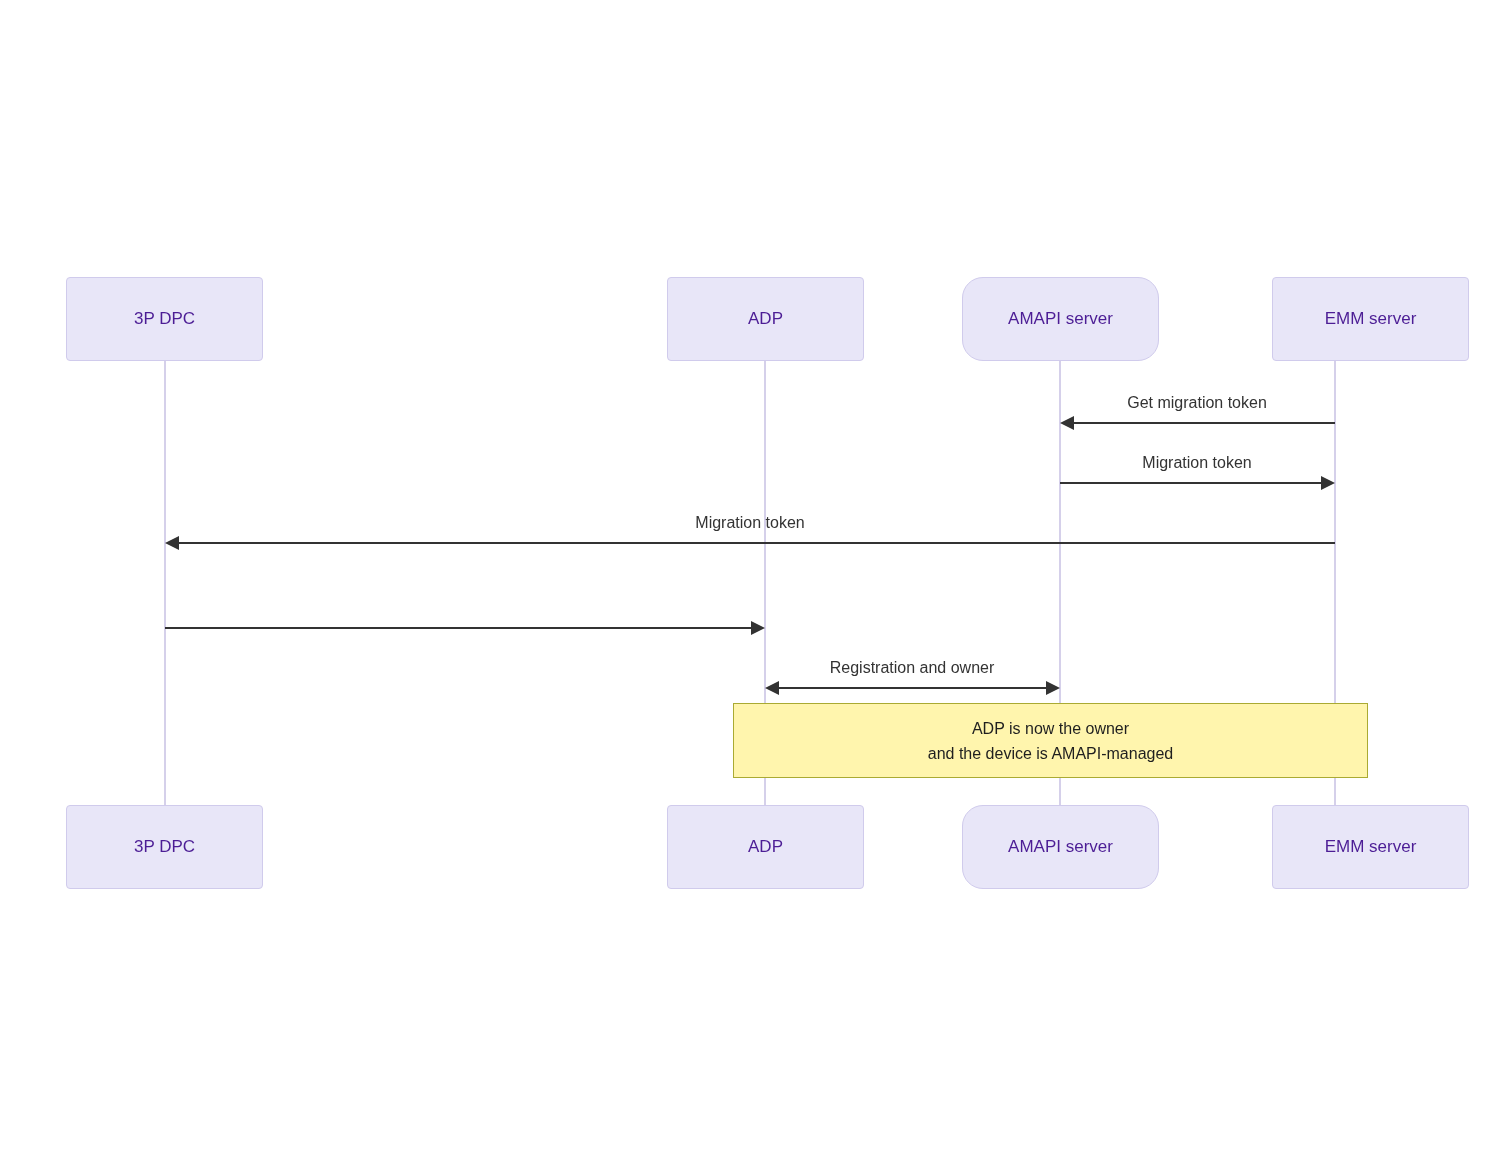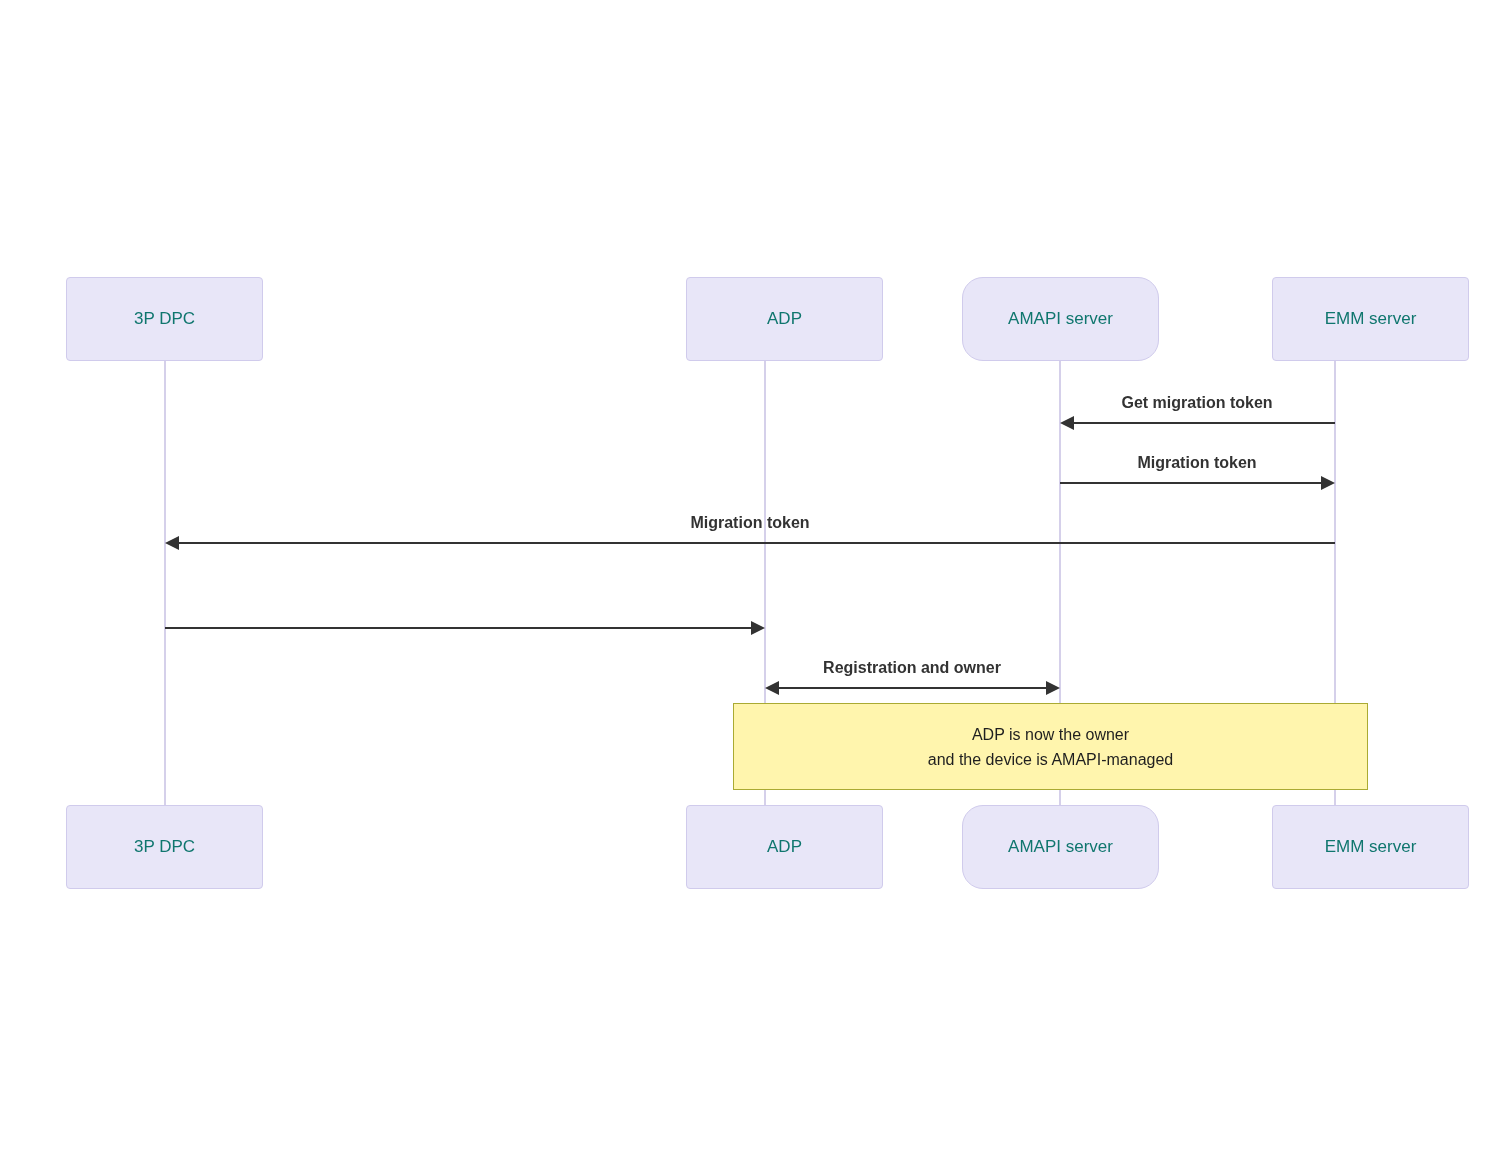--- a/index.html
+++ b/index.html
@@ -27,54 +27,53 @@
     width: 197px;
     height: 84px;
     background: #e8e6f8;
     border: 1px solid #d0cbec;
     border-radius: 4px;
     box-sizing: border-box;
     display: flex;
     align-items: center;
     justify-content: center;
     font-size: 17px;
-    color: #0f766e;
+    color: #4c1d95;
   }
   .actor.top { top: 277px; }
   .actor.bottom { top: 805px; }
   .actor-x1 { left: 66px; }
-  .actor-x2 { left: 667px; margin-left: 19px; }
+  .actor-x2 { left: 667px; }
   .actor-x3 { left: 962px; border-radius: 21px; }
   .actor-x4 { left: 1272px; }
   .arrows {
     position: absolute;
     left: 0;
     top: 0;
   }
   .msg {
     position: absolute;
     transform: translateX(-50%);
     font-size: 16px;
     line-height: 25px;
     color: #333333;
     text-align: center;
     white-space: nowrap;
-    font-weight: bold;
   }
   .msg-1 { left: 1197px; top: 390px; }
   .msg-2 { left: 1197px; top: 450px; }
   .msg-3 { left: 750px;  top: 510px; }
   .msg-4 { left: 465px;  top: 571px; }
   .msg-5 { left: 912px;  top: 655px; }
   .note {
     position: absolute;
     left: 733px;
     top: 703px;
     width: 635px;
-    height: 87px;
+    height: 75px;
     background: #fff5ad;
     border: 1px solid #aaaa33;
     box-sizing: border-box;
     display: flex;
     flex-direction: column;
     align-items: center;
     justify-content: center;
     font-size: 16px;
     line-height: 25px;
     color: #1f1f1f;

